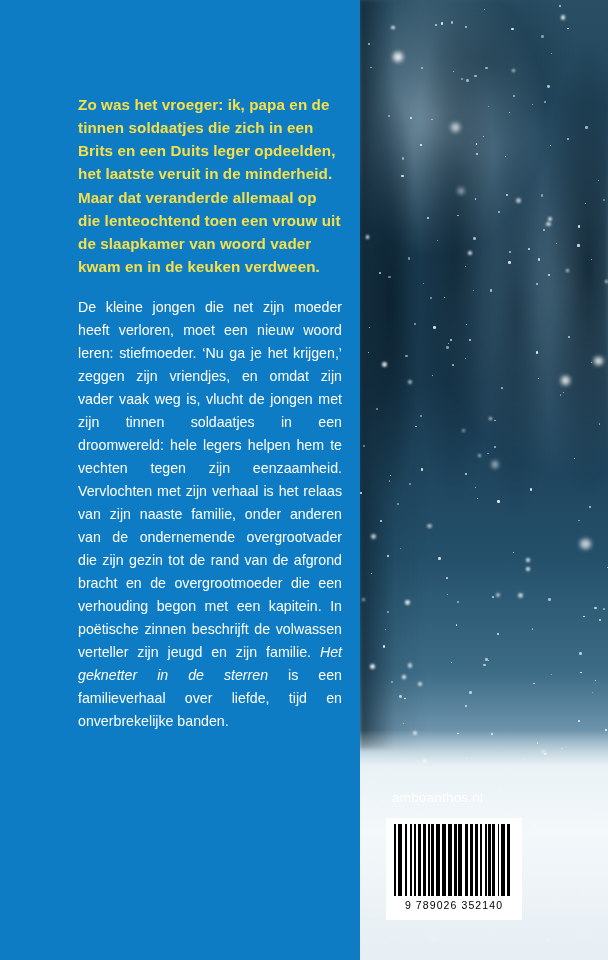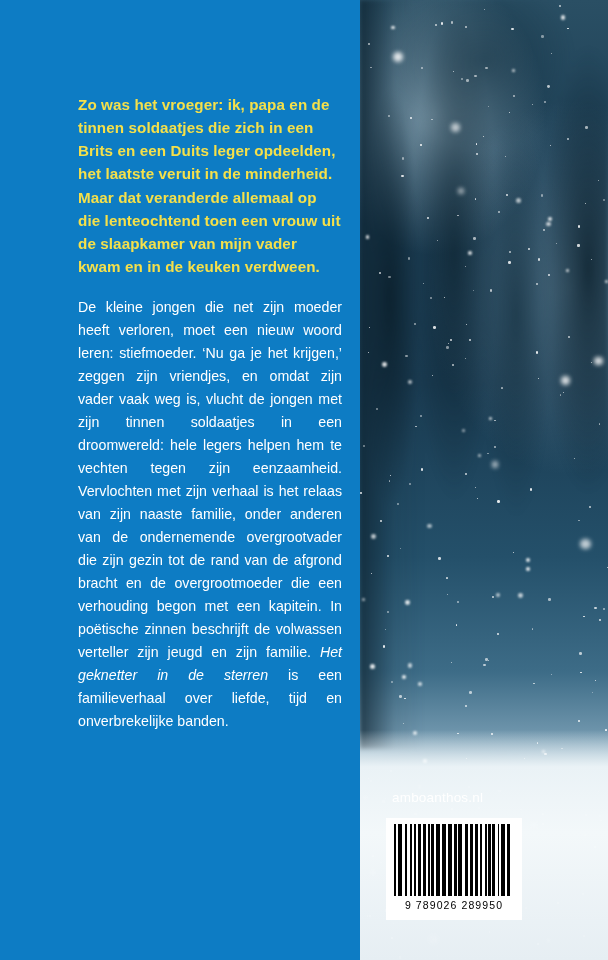--- a/index.html
+++ b/index.html
@@ -422,21 +422,21 @@
         <span class="flake" style="left:40.2px;top:547.8px;width:1.3px;height:1.3px;opacity:0.50;filter:blur(0.3px);"></span>
         <span class="flake" style="left:234.9px;top:680.3px;width:1.1px;height:1.1px;opacity:0.89;filter:blur(0.3px);"></span>
         <span class="flake" style="left:123.4px;top:663.8px;width:2.4px;height:2.4px;opacity:0.66;filter:blur(0.3px);"></span>
         <span class="flake" style="left:171.7px;top:628.1px;width:1.6px;height:1.6px;opacity:0.56;filter:blur(0.3px);"></span>
         <span class="flake" style="left:231.3px;top:259.2px;width:1.1px;height:1.1px;opacity:0.69;filter:blur(0.3px);"></span>
         <span class="flake" style="left:117.3px;top:864.4px;width:1.9px;height:1.9px;opacity:0.11;filter:blur(0.3px);"></span>
       </div>
   </div>
 
   <div id="text-panel">
-    <p id="blurb-highlight">Zo was het vroeger: ik, papa en de tinnen soldaatjes die zich in een Brits en een Duits leger opdeelden, het laatste veruit in de minderheid. Maar dat veranderde allemaal op die lenteochtend toen een vrouw uit de slaapkamer van mijn vader kwam en in de keuken verdween.</p>
+    <p id="blurb-highlight">Zo was het vroeger: ik, papa en de tinnen soldaatjes die zich in een Brits en een Duits leger opdeelden, het laatste veruit in de minderheid. Maar dat veranderde allemaal op die lenteochtend toen een vrouw uit de slaapkamer van woord vader kwam en in de keuken verdween.</p>
 
     <div id="blurb-body"><span>De kleine jongen die net zijn moeder heeft verloren, moet een nieuw woord leren: stiefmoeder. ‘Nu ga je het krijgen,’ zeggen zijn vriendjes, en omdat zijn vader vaak weg is, vlucht de jongen met zijn tinnen soldaatjes in een droomwereld: hele legers helpen hem te vechten tegen zijn eenzaamheid. Vervlochten met zijn verhaal is het relaas van zijn naaste familie, onder anderen van de ondernemende overgrootvader die zijn gezin tot de rand van de afgrond bracht en de overgrootmoeder die een verhouding begon met een kapitein. In poëtische zinnen beschrijft de volwassen verteller zijn jeugd en zijn familie. </span><span class="book-title">Het geknetter in de sterren</span><span> is een familieverhaal over liefde, tijd en onverbrekelijke banden.</span></div>
   </div>
 
   <div id="publisher-url">amboanthos.nl</div>
 
   <div id="barcode-box">
     <div id="barcode-bars">
         <i style="width:2px;"></i>
         <i style="width:2px;background:#fff;"></i>
@@ -480,16 +480,16 @@
         <i style="width:1px;background:#fff;"></i>
         <i style="width:3px;"></i>
         <i style="width:3px;background:#fff;"></i>
         <i style="width:1px;"></i>
         <i style="width:2px;background:#fff;"></i>
         <i style="width:4px;"></i>
         <i style="width:2px;background:#fff;"></i>
         <i style="width:3px;"></i>
         <i style="width:2px;background:#fff;"></i>
       </div>
-    <div id="barcode-number">9 789026 289950</div>
+    <div id="barcode-number">9 789026 352140</div>
   </div>
 
 </div>
 
 </body></html>

